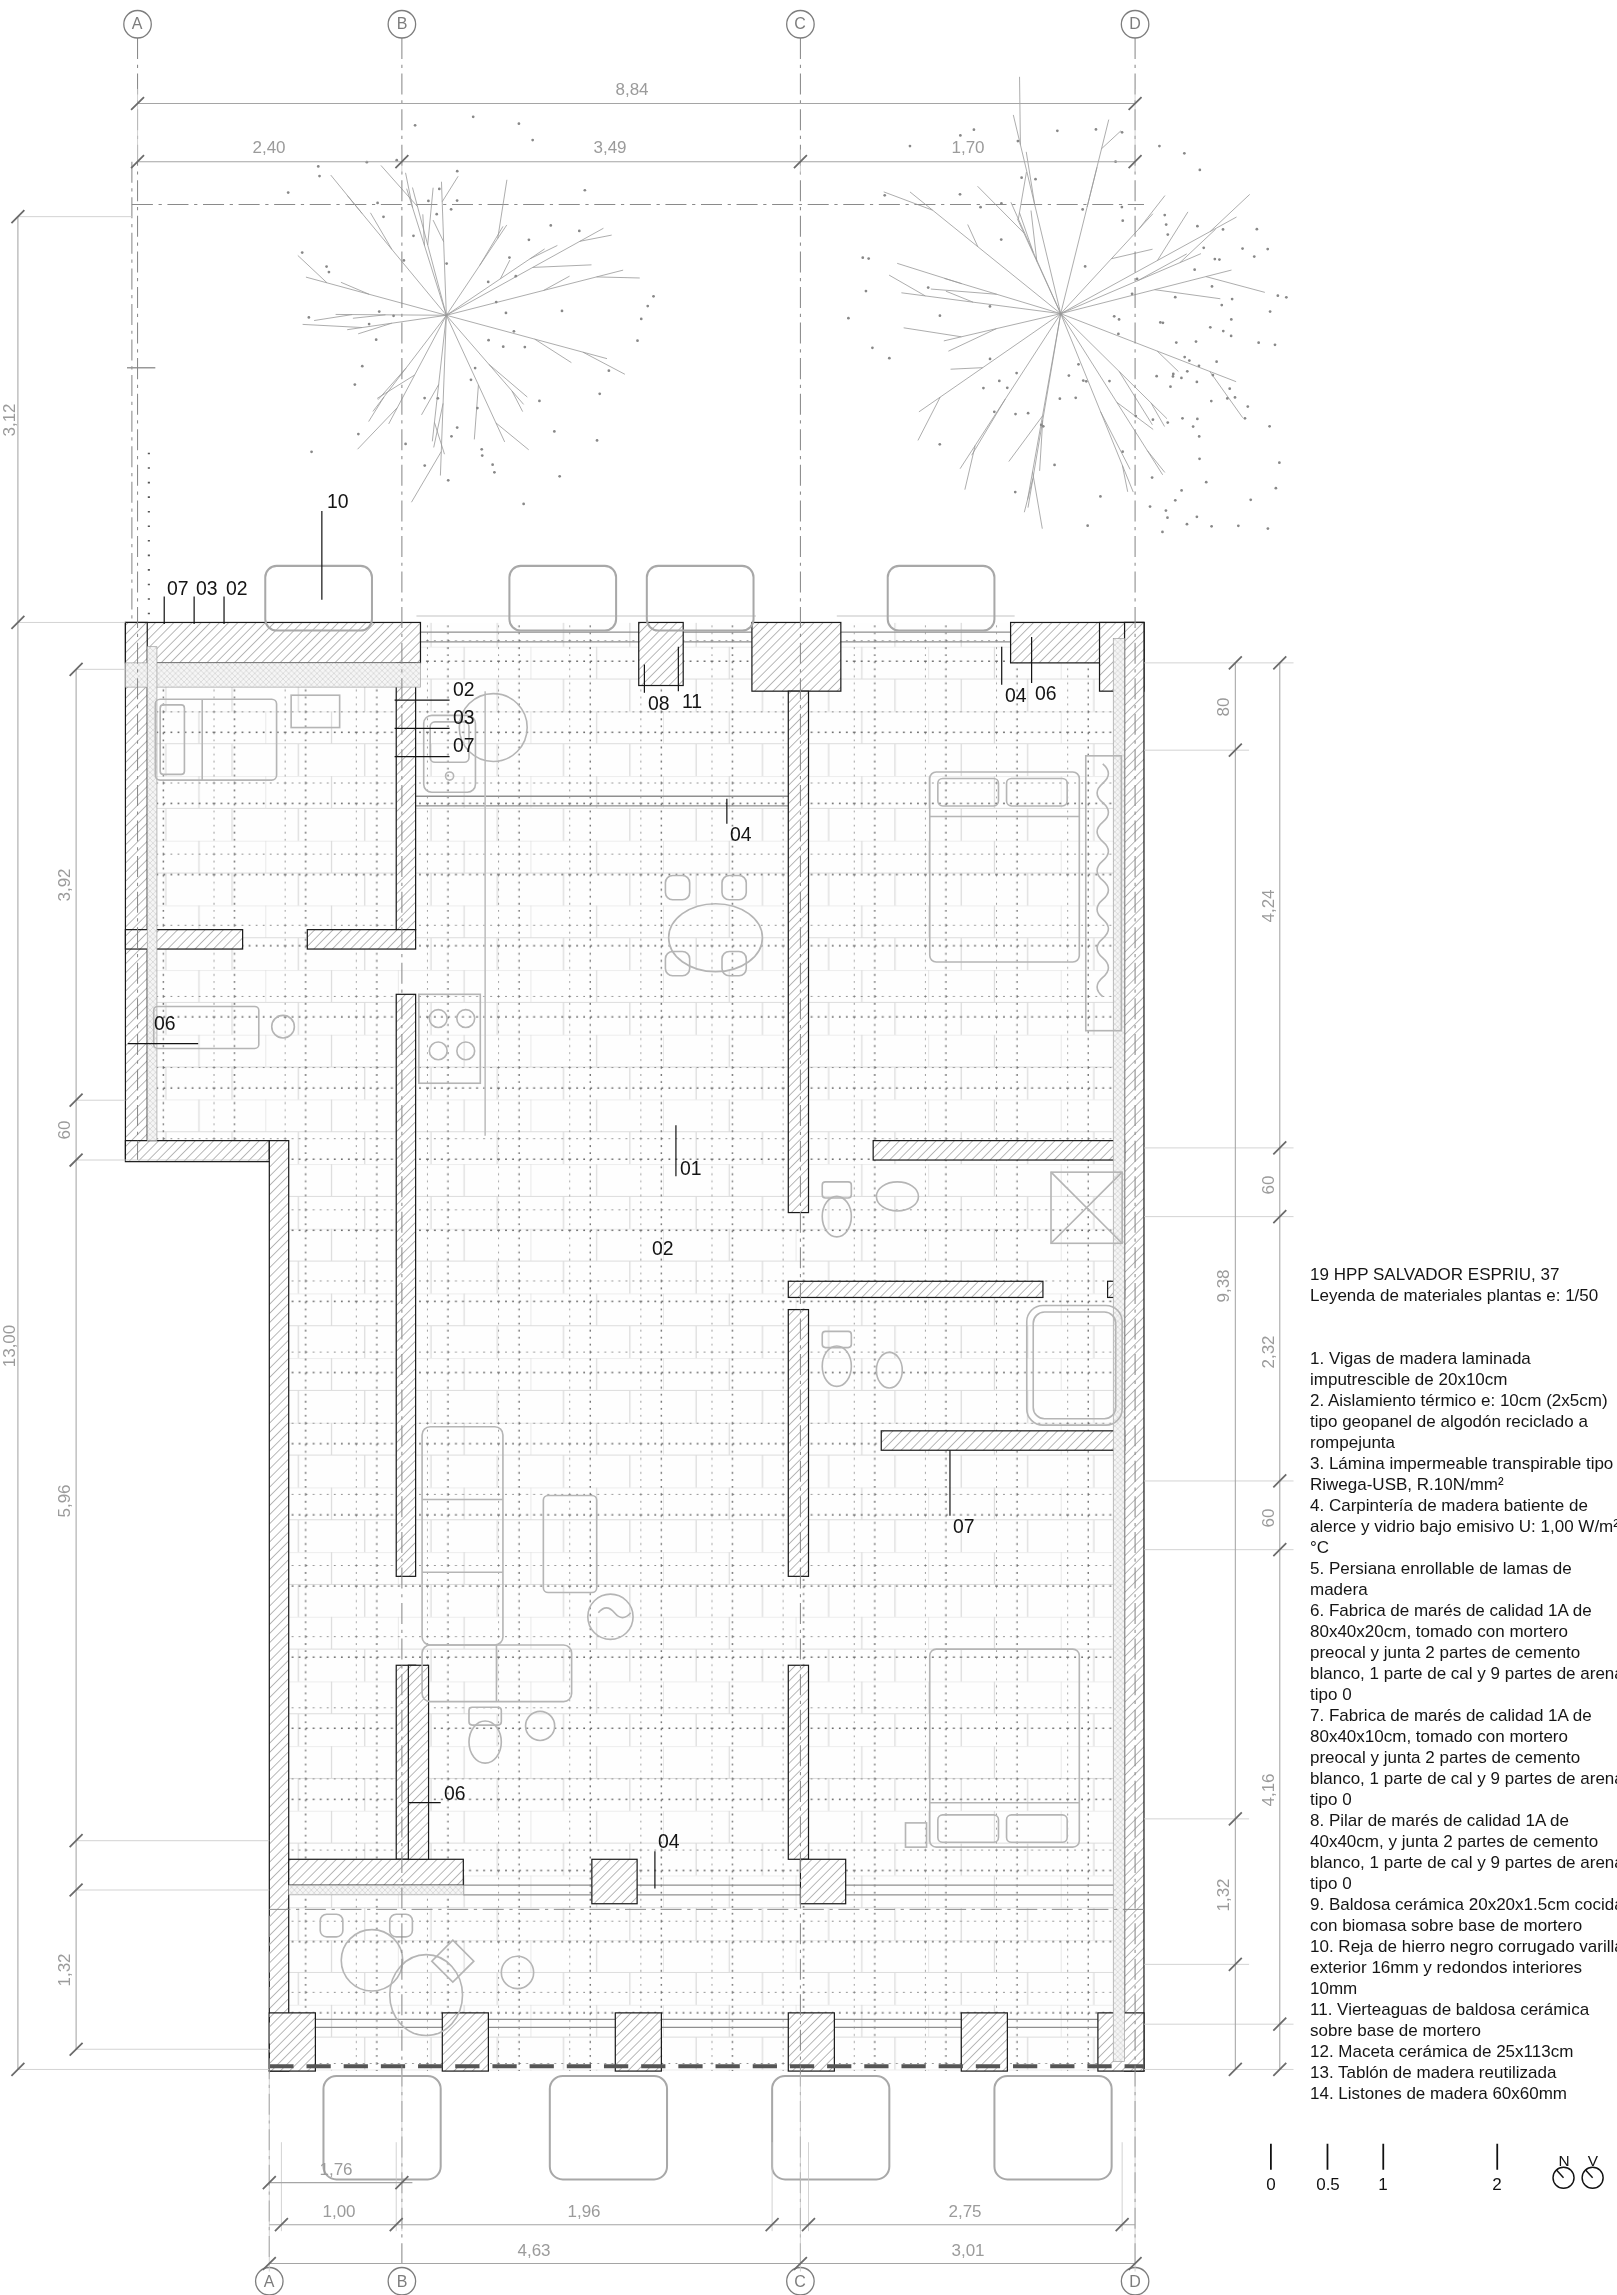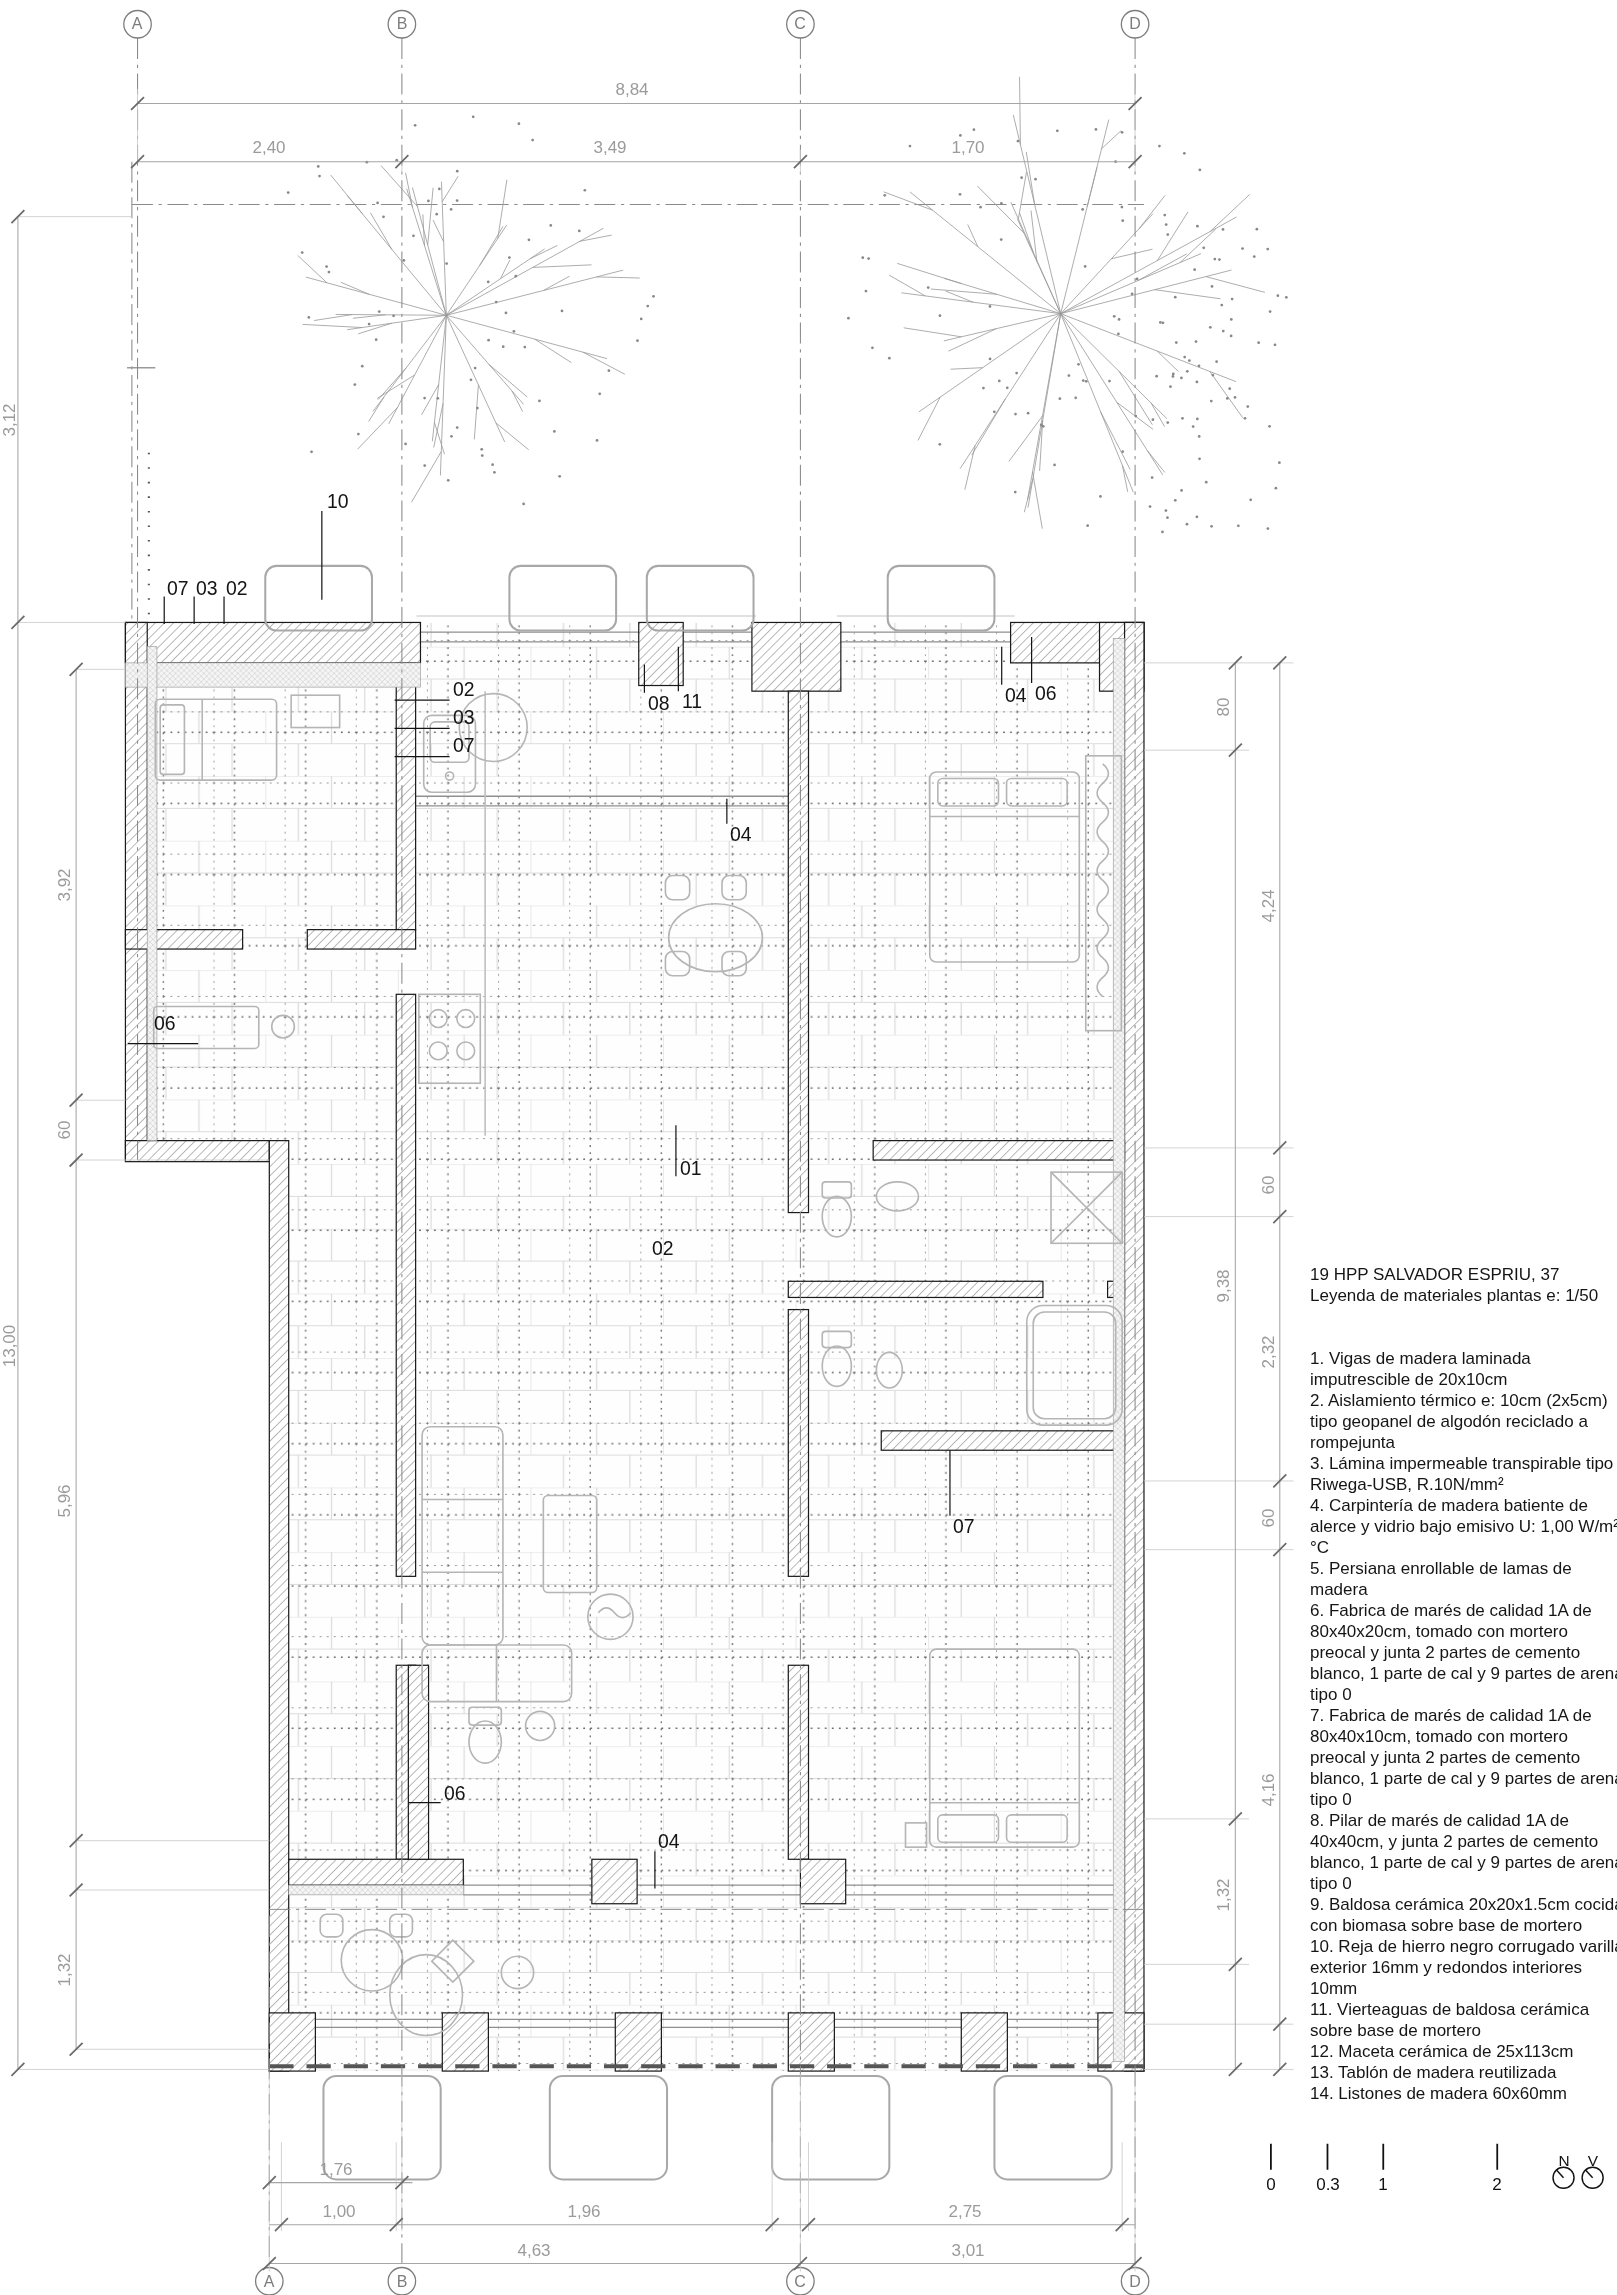--- a/index.html
+++ b/index.html
@@ -675,20 +675,20 @@
   <p>8. Pilar de marés de calidad 1A de 40x40cm, y junta 2 partes de cemento blanco, 1 parte de cal y 9 partes de arena tipo 0</p>
   <p>9. Baldosa cerámica 20x20x1.5cm cocida con biomasa sobre base de mortero</p>
   <p>10. Reja de hierro negro corrugado varilla exterior 16mm y redondos interiores 10mm</p>
   <p>11. Vierteaguas de baldosa cerámica sobre base de mortero</p>
   <p>12. Maceta cerámica de 25x113cm</p>
   <p>13. Tablón de madera reutilizada</p>
   <p>14. Listones de madera 60x60mm</p>
 </div>
 
 <div class="slab" style="left:1271px;top:2175px">0</div>
-<div class="slab" style="left:1328px;top:2175px">0.3</div>
+<div class="slab" style="left:1328px;top:2175px">0.5</div>
 <div class="slab" style="left:1383px;top:2175px">1</div>
 <div class="slab" style="left:1497px;top:2175px">2</div>
 <div class="clab" style="left:1564px;top:2152px">N</div>
 <div class="clab" style="left:1593px;top:2152px">V</div>
 
 </div>
 
 
 </body></html>

